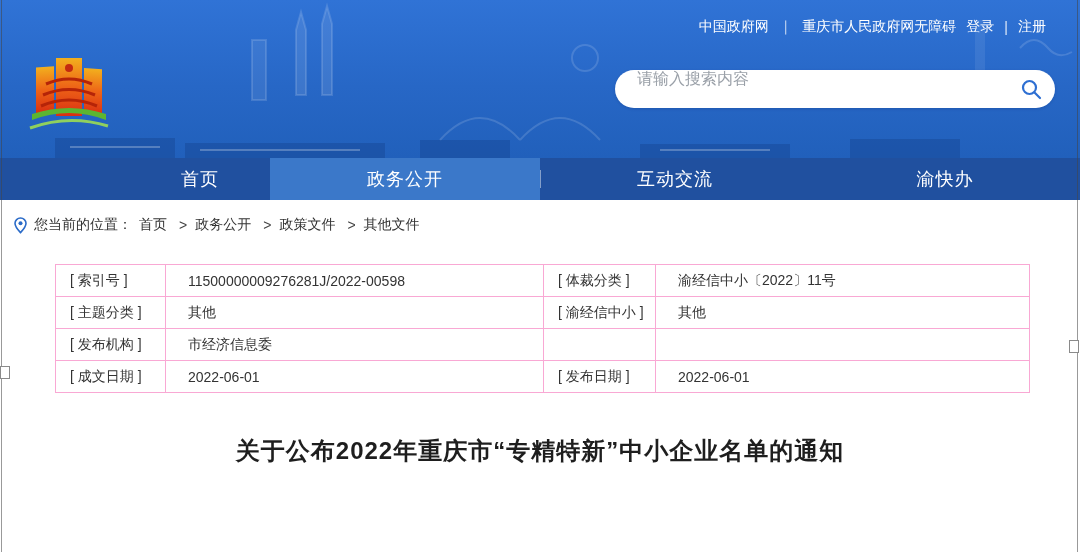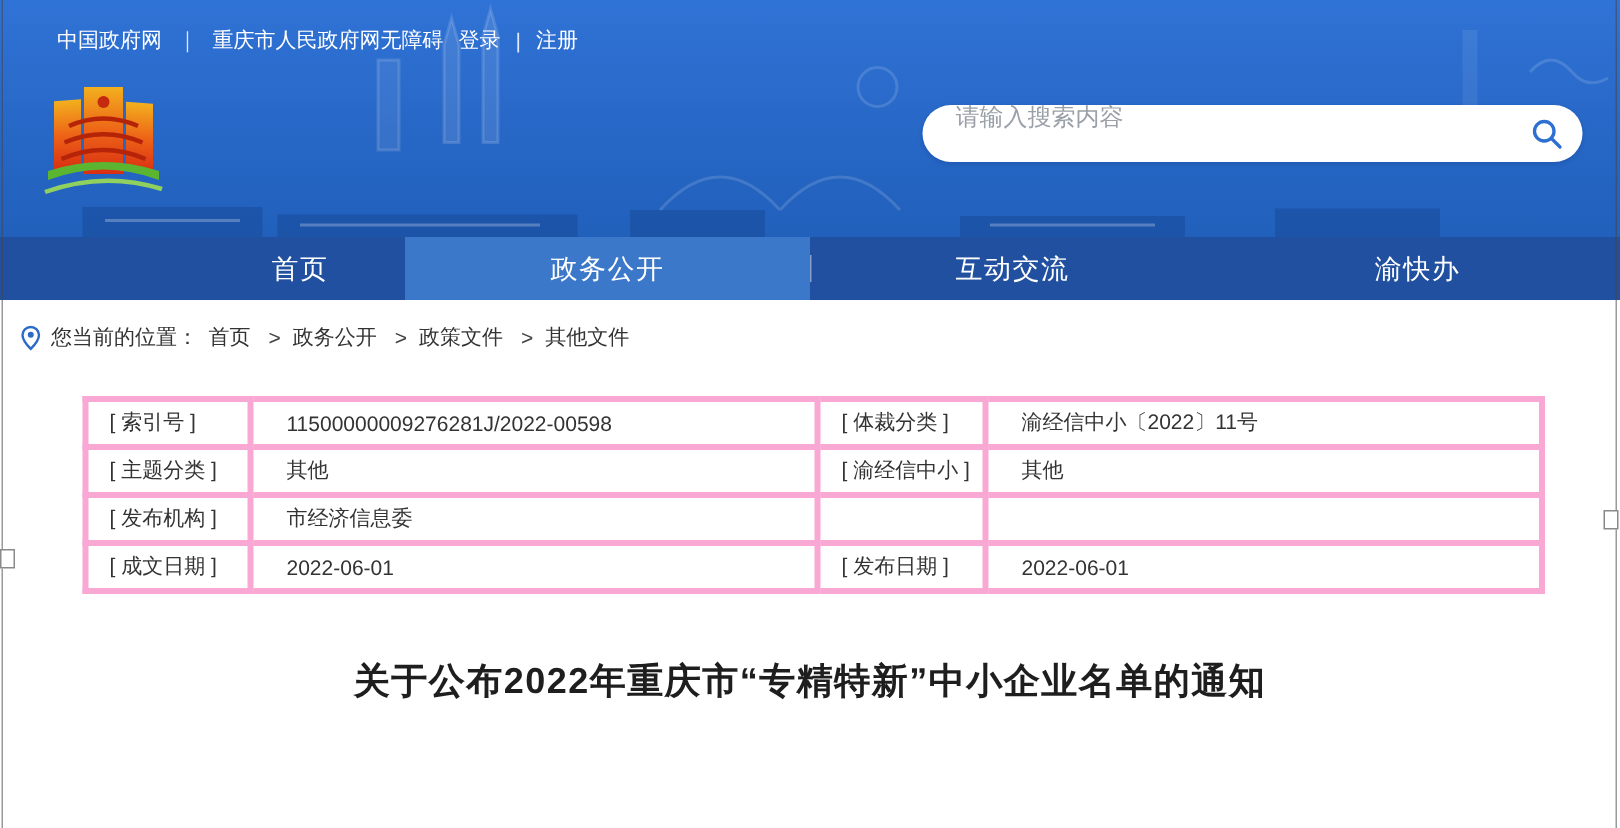--- a/index.html
+++ b/index.html
@@ -4,21 +4,21 @@
 <style>
   * { box-sizing: border-box; margin: 0; padding: 0; }
   html,body { width:1080px; height:552px; }
   body {
     font-family: "Liberation Sans", "DejaVu Sans", sans-serif;
     background:#ffffff; position:relative; overflow:hidden;
   }
   
   .banner { position:relative; height:158px; background:linear-gradient(180deg,#3073d6 0%,#2767c6 55%,#2160bb 100%); overflow:hidden; }
   .banner-deco { position:absolute; inset:0; pointer-events:none; }
-  .topbar { position:absolute; top:18px; left:38px; right:34px; display:flex; justify-content:flex-start; color:#fff; font-size:14px; }
+  .topbar { position:absolute; top:18px; left:38px; right:34px; display:flex; justify-content:flex-end; color:#fff; font-size:14px; }
   .topbar-left, .topbar-right { display:flex; align-items:center; gap:10px; }
   .top-divider { opacity:.85; }
   .brandrow { position:absolute; left:28px; top:54px; display:flex; align-items:flex-start; }
   .logo { width:82px; height:88px; }
   .brandtext { margin-left:12px; padding-top:6px; }
   .site-title { color:#fff; font-size:30px; font-weight:bold; letter-spacing:2px; text-shadow:0 1px 2px rgba(0,40,110,.35); }
   .site-url { color:rgba(255,255,255,.95); font-size:14px; letter-spacing:4px; margin-top:10px; }
   .search { position:absolute; left:615px; top:70px; width:440px; height:38px; background:#fff; border-radius:19px; display:flex; align-items:flex-start; box-shadow:0 1px 3px rgba(0,30,90,.18); }
   .search input { flex:1; border:none; outline:none; background:transparent; font-size:16px; padding-left:22px; color:#333; font-family:inherit; }
   .search input::placeholder { color:#9aa0a8; }
@@ -28,21 +28,21 @@
   .nav-tab { width:270px; display:flex; align-items:center; justify-content:center; color:#fff; font-size:18px; cursor:pointer; position:relative; letter-spacing:1px; }
   .nav-tab.first { padding-left:130px; }
   .nav-tab.active { background:#3b78c9; }
   .nav-tab.divided::before { content:""; position:absolute; left:0; top:12px; height:18px; width:1px; background:rgba(255,255,255,.45); }
   
   .content { position:relative; height:256px; background:#fff; }
   .breadcrumb { display:flex; align-items:center; gap:7px; padding:16px 0 0 14px; font-size:14px; color:#333; }
   .crumb { cursor:pointer; }
   .crumb-sep { color:#444; margin:0 1px 0 5px; }
   table.meta { border-collapse:collapse; margin:30px 0 0 55px; width:975px; table-layout:fixed; }
-  table.meta td { border:4px solid #f9a8d4; height:32px; font-size:14px; color:#333; vertical-align:middle; }
+  table.meta td { border:1px solid #f9a8d4; height:32px; font-size:14px; color:#333; vertical-align:middle; }
   td.lbl { width:110px; color:#4a4a4a; padding-left:14px; }
   td.val { padding-left:22px; }
   td.val2 { width:378px; }
   td.lbl2 { width:112px; }
   .doc-title { text-align:center; margin-top:42px; font-size:24px; font-weight:bold; color:#1e1e1e; letter-spacing:1px; }
   .doc-number { text-align:center; margin-top:56px; font-size:15px; color:#333; }
   
   .edge { position:absolute; top:0; bottom:0; width:1px; background:rgba(70,70,70,.55); z-index:50; }
   .edge.left { left:1px; } .edge.right { left:1077px; }
   .handle { position:absolute; width:10px; height:13px; background:#fff; border:1px solid #8a8a8a; z-index:51; }

